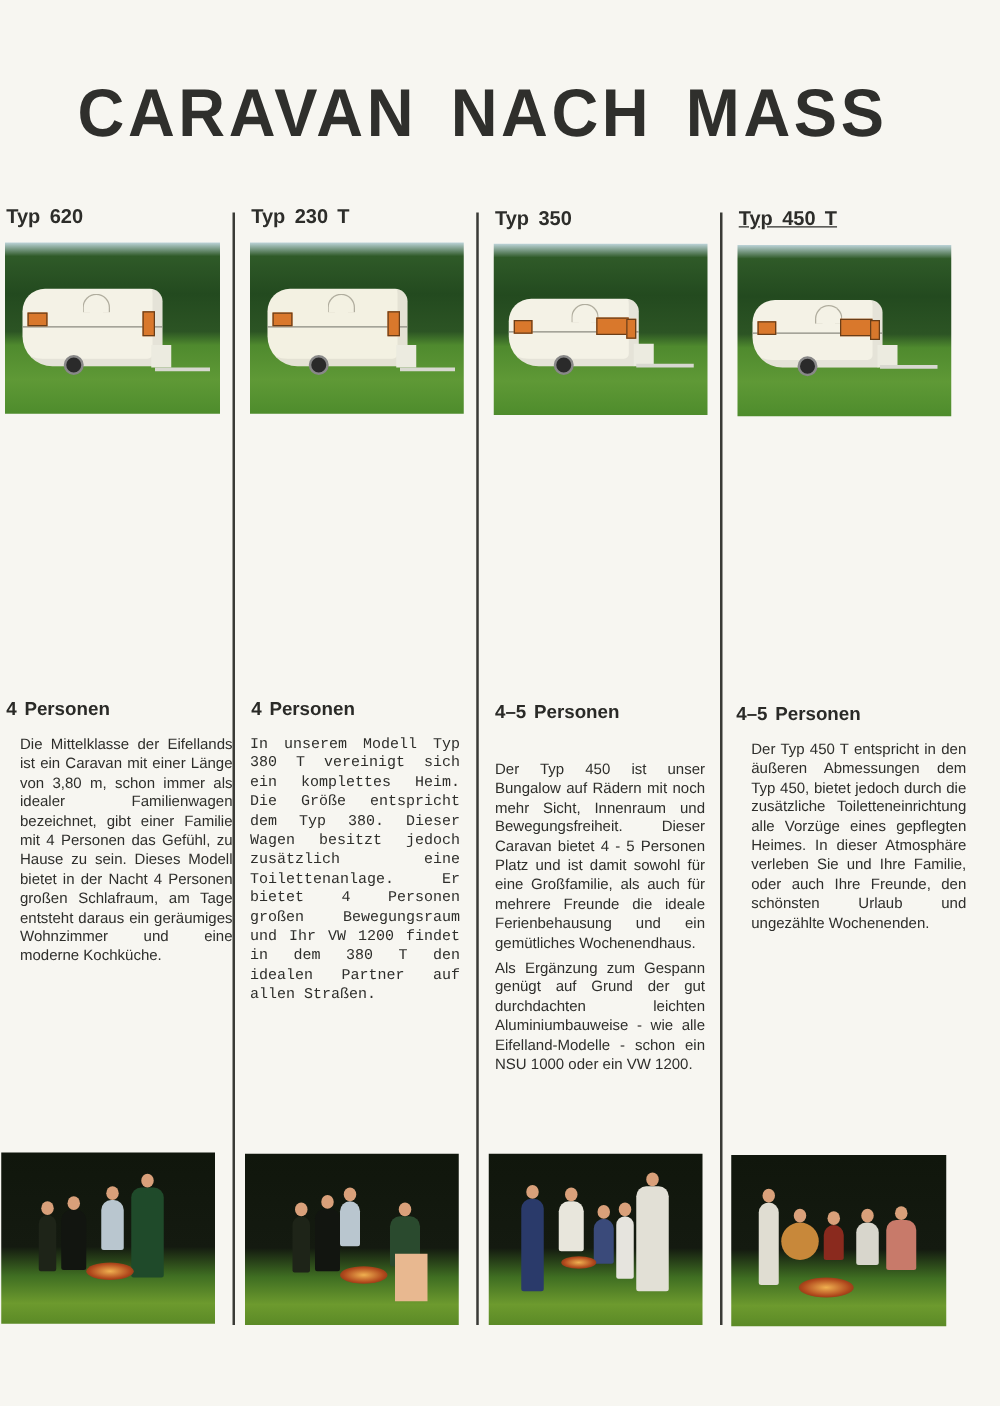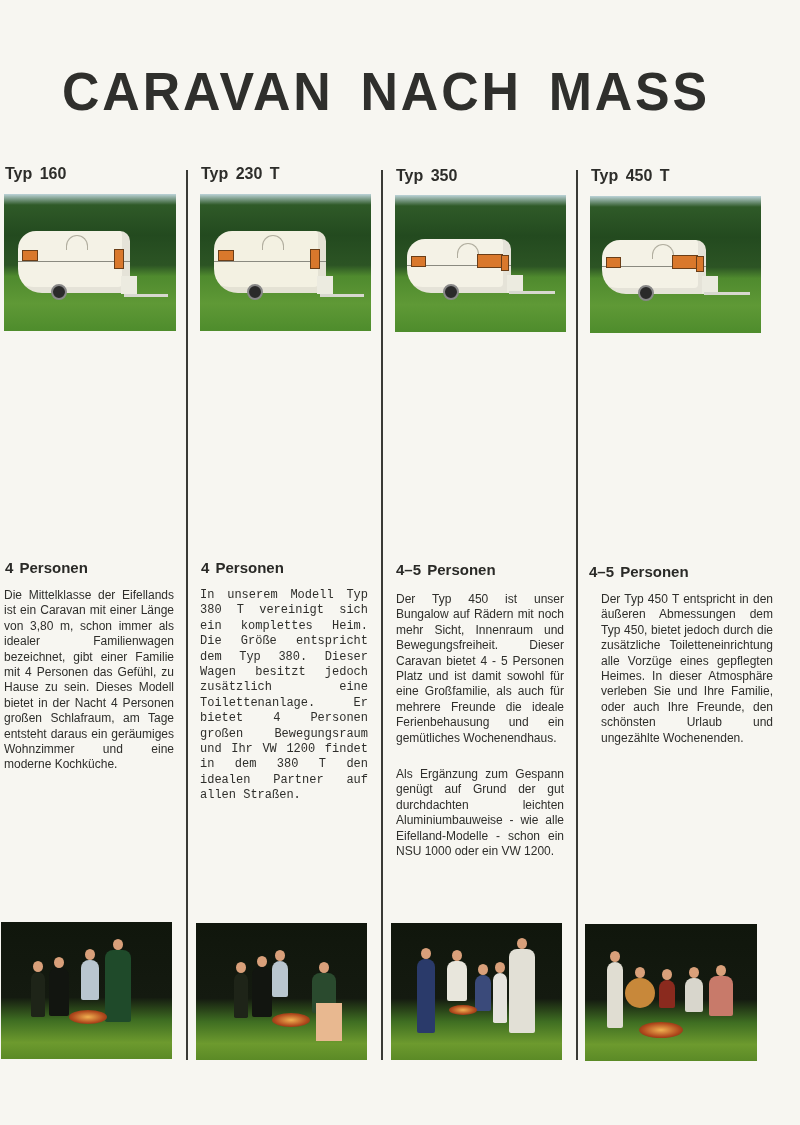--- a/index.html
+++ b/index.html
@@ -66,34 +66,34 @@
 </head>
 <body>
 
 <h1 class="title" style="margin:0;">CARAVAN NACH MASS</h1>
 
 <div class="divider" style="left:186px;"></div>
 <div class="divider" style="left:381px;"></div>
 <div class="divider" style="left:576px;"></div>
 
 <section class="col" style="left:0;">
-  <div class="typ" style="left:5px;">Typ 160</div>
+  <div class="typ" style="left:5px;">Typ 620</div>
   <div class="photo day" style="left:4px; top:194px;">
     <div class="caravan">
       <div class="arch" style="left:48px;"></div>
       <div class="stripe"></div>
       <div class="win" style="left:4px; top:19px; width:14px; height:9px;"></div>
       <div class="win" style="right:6px; top:18px; width:8px; height:18px;"></div>
       <div class="wheel" style="left:33px;"></div>
     </div>
     <div class="box" style="left:117px; top:82px;"></div>
     <div class="drawbar" style="left:120px; top:100px; width:44px;"></div>
   </div>
   <div class="persons" style="left:5px;">4 Personen</div>
-  <p class="para" style="left:4px; top:588px; width:170px;">Die Mittelklasse der Eifellands ist ein Caravan mit einer Länge von 3,80 m, schon immer als idealer Familienwagen bezeichnet, gibt einer Familie mit 4 Personen das Gefühl, zu Hause zu sein. Dieses Modell bietet in der Nacht 4 Personen großen Schlafraum, am Tage entsteht daraus ein geräumiges Wohnzimmer und eine moderne Kochküche.</p>
+  <p class="para" style="left:16px; top:588px; width:170px;">Die Mittelklasse der Eifellands ist ein Caravan mit einer Länge von 3,80 m, schon immer als idealer Familienwagen bezeichnet, gibt einer Familie mit 4 Personen das Gefühl, zu Hause zu sein. Dieses Modell bietet in der Nacht 4 Personen großen Schlafraum, am Tage entsteht daraus ein geräumiges Wohnzimmer und eine moderne Kochküche.</p>
   <div class="photo night" style="left:1px; top:922px; width:171px;">
     <div class="fig" style="left:30px; top:50px; width:14px; height:45px; background:#1e2418;"></div>
     <div class="fig" style="left:48px; top:46px; width:20px; height:48px; background:#121510;"></div>
     <div class="fig" style="left:80px; top:38px; width:18px; height:40px; background:#b9c6cf;"></div>
     <div class="fig" style="left:104px; top:28px; width:26px; height:72px; background:#1f4a2a;"></div>
     <div class="fire" style="left:68px; top:88px;"></div>
   </div>
 </section>
 
 <section class="col" style="left:195px;">
@@ -129,34 +129,34 @@
       <div class="stripe"></div>
       <div class="win" style="left:4px; top:17px; width:13px; height:9px;"></div>
       <div class="win" style="left:70px; top:15px; width:24px; height:12px;"></div>
       <div class="win" style="right:2px; top:16px; width:6px; height:14px;"></div>
       <div class="wheel" style="left:36px;"></div>
     </div>
     <div class="box" style="left:112px; top:80px;"></div>
     <div class="drawbar" style="left:114px; top:96px; width:46px;"></div>
   </div>
   <div class="persons" style="left:6px; top:561px;">4–5 Personen</div>
-  <p class="para" style="left:6px; top:592px; width:168px;">Der Typ 450 ist unser Bungalow auf Rädern mit noch mehr Sicht, Innenraum und Bewegungsfreiheit. Dieser Caravan bietet 4 - 5 Personen Platz und ist damit sowohl für eine Großfamilie, als auch für mehrere Freunde die ideale Ferienbehausung und ein gemütliches Wochenendhaus.</p>
+  <p class="para" style="left:6px; top:608px; width:168px;">Der Typ 450 ist unser Bungalow auf Rädern mit noch mehr Sicht, Innenraum und Bewegungsfreiheit. Dieser Caravan bietet 4 - 5 Personen Platz und ist damit sowohl für eine Großfamilie, als auch für mehrere Freunde die ideale Ferienbehausung und ein gemütliches Wochenendhaus.</p>
   <p class="para" style="left:6px; top:767px; width:168px;">Als Ergänzung zum Gespann genügt auf Grund der gut durchdachten leichten Aluminiumbauweise - wie alle Eifelland-Modelle - schon ein NSU 1000 oder ein VW 1200.</p>
   <div class="photo night" style="left:1px; top:923px; width:171px;">
     <div class="fig" style="left:26px; top:36px; width:18px; height:74px; background:#2a3a6a;"></div>
     <div class="fig" style="left:56px; top:38px; width:20px; height:40px; background:#e8e6dc;"></div>
     <div class="fig" style="left:84px; top:52px; width:16px; height:36px; background:#3a4a7a;"></div>
     <div class="fig" style="left:102px; top:50px; width:14px; height:50px; background:#e6e4de;"></div>
     <div class="fig" style="left:118px; top:26px; width:26px; height:84px; background:#e2e0d6;"></div>
     <div class="fire" style="left:58px; top:82px; width:28px; height:10px;"></div>
   </div>
 </section>
 
 <section class="col" style="left:585px;">
-  <div class="typ" style="left:6px; top:167px;">Typ 450 T</div>
+  <div class="typ" style="left:6px; top:167px;text-decoration:underline;">Typ 450 T</div>
   <div class="photo day" style="left:5px; top:196px; width:171px;">
     <div class="caravan long">
       <div class="arch" style="left:50px;"></div>
       <div class="stripe"></div>
       <div class="win" style="left:4px; top:17px; width:13px; height:9px;"></div>
       <div class="win" style="left:70px; top:15px; width:24px; height:12px;"></div>
       <div class="win" style="right:2px; top:16px; width:6px; height:14px;"></div>
       <div class="wheel" style="left:36px;"></div>
     </div>
     <div class="box" style="left:112px; top:80px;"></div>

